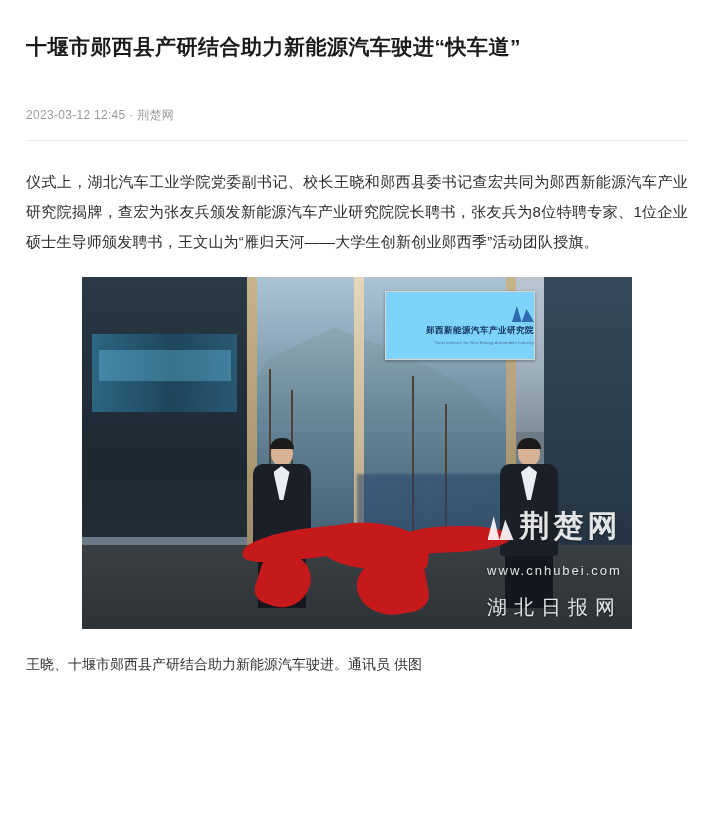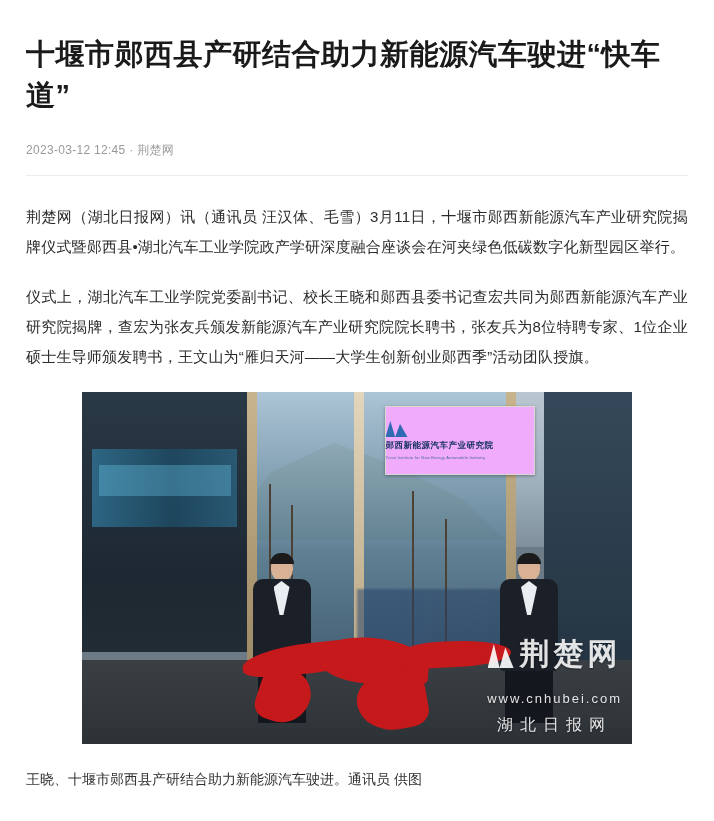--- a/index.html
+++ b/index.html
@@ -13,29 +13,29 @@
     overflow: hidden;
     font-family: "Liberation Sans", sans-serif;
     color: #222222;
   }
   .page {
     width: 714px;
     box-sizing: border-box;
     padding: 18px 26px 0 26px;
   }
   .headline {
-    font-size: 29px;
+    font-size: 21px;
     line-height: 41px;
     font-weight: bold;
     color: #1a1a1a;
     letter-spacing: 0.5px;
-    margin: 16px 0 0 0;
+    margin: 8px 0 0 0;
   }
   .meta {
-    margin-top: 26px;
+    margin-top: 40px;
     font-size: 12px;
     color: #9a9a9a;
     letter-spacing: 0.3px;
   }
   .divider {
     margin-top: 16px;
     border-bottom: 1px solid #ececec;
     width: 100%;
   }
   .body-copy {
@@ -106,24 +106,24 @@
   .t1 { left: 34%; height: 48%; }
   .t2 { left: 38%; height: 42%; }
   .t3 { left: 60%; height: 46%; }
   .t4 { left: 66%; height: 38%; }
   .ground {
     position: absolute; left: 0; bottom: 0; width: 100%; height: 24%;
     background: linear-gradient(180deg, #3a3f44 0%, #2d3236 100%);
   }
   .plaque {
     position: absolute; left: 55%; top: 4%; width: 27%; height: 19%;
-    background: #f0abfc;
+    background: #7dd3fc;
     border: 1px solid #d9d7d2;
     box-shadow: 0 1px 3px rgba(0,0,0,.35);
-    display: flex; flex-direction: column; align-items: flex-start; justify-content: center;
+    display: flex; flex-direction: column; align-items: flex-end; justify-content: center;
   }
   .plaque .logo {
     width: 22px; height: 16px;
     background: #2f6bb3;
     clip-path: polygon(0 100%, 22% 0, 44% 100%, 66% 18%, 100% 100%);
     margin-bottom: 3px;
   }
   .plaque .p-main {
     font-size: 8.5px; color: #12305c; font-weight: bold; letter-spacing: .5px;
   }
@@ -176,21 +176,21 @@
     text-align: center; color: rgba(255,255,255,.88);
     text-shadow: 0 1px 2px rgba(0,0,0,.45);
   }
   .watermark .wm-main {
     font-size: 30px; font-weight: bold; letter-spacing: 4px;
   }
   .watermark .wm-url {
     font-size: 13px; letter-spacing: 2px; margin-top: 16px;
   }
   .watermark .wm-sub {
-    font-size: 16px; letter-spacing: 7px; margin-top: 9px;
+    font-size: 20px; letter-spacing: 7px; margin-top: 16px;
   }
   .wm-badge {
     display: inline-block; vertical-align: middle; margin-right: 6px;
     width: 26px; height: 24px; background: rgba(255,255,255,.9);
     clip-path: polygon(0 100%, 24% 0, 46% 100%, 68% 14%, 100% 100%);
   }
   .caption {
     margin-top: 22px;
     font-size: 14px;
     line-height: 26px;
@@ -206,21 +206,20 @@
 
   <div class="meta">
     <span>2023-03-12 12:45</span>
     <span>·</span>
     <span>荆楚网</span>
   </div>
 
   <div class="divider"></div>
 
   <div class="body-copy">
-    <p class="para">荆楚网（湖北日报网）讯（通讯员 汪汉体、毛雪）3月11日，十堰市郧西新能源汽车产业研究院揭牌仪式暨郧西县•湖北汽车工业学院政产学研深度融合座谈会在河夹绿色低碳数字化新型园区举行。</p>
     <p class="para">仪式上，湖北汽车工业学院党委副书记、校长王晓和郧西县委书记查宏共同为郧西新能源汽车产业研究院揭牌，查宏为张友兵颁发新能源汽车产业研究院院长聘书，张友兵为8位特聘专家、1位企业硕士生导师颁发聘书，王文山为“雁归天河——大学生创新创业郧西季”活动团队授旗。</p>
 
     <div class="figure">
       <div class="photo">
         <div class="sky"></div>
         <div class="hill"></div>
         <div class="glass-mid"></div>
         <div class="building-left">
           <div class="glass"></div>
           <div class="sign"></div>

